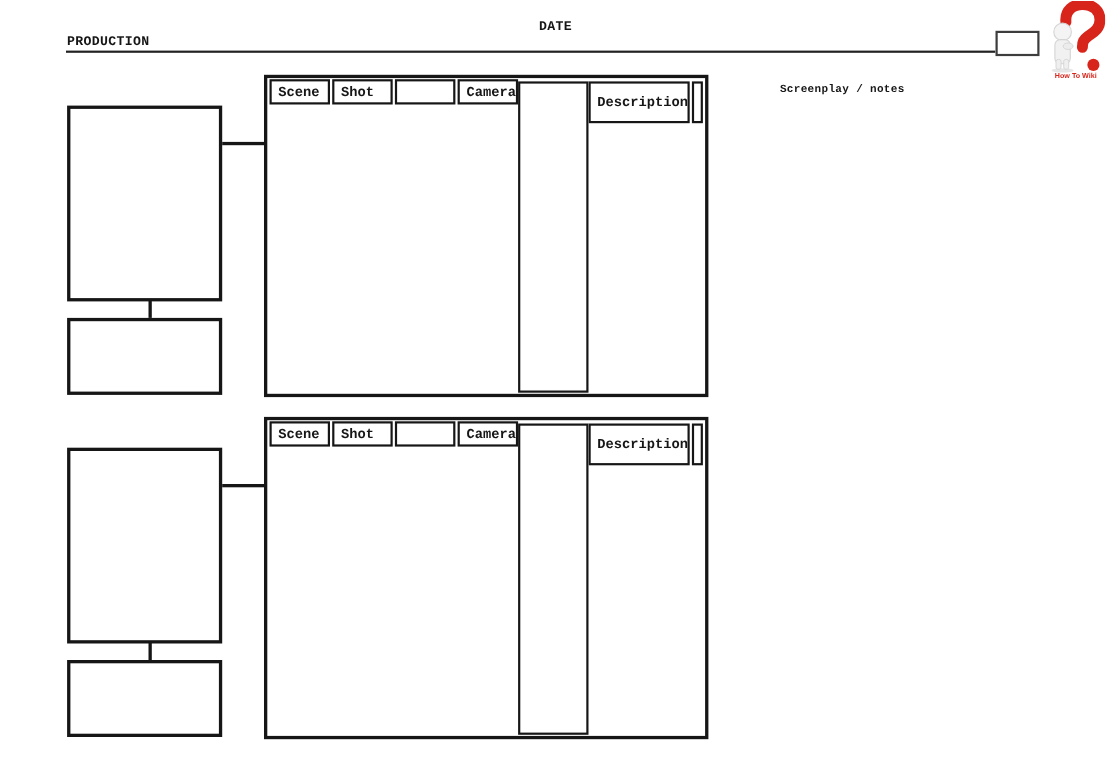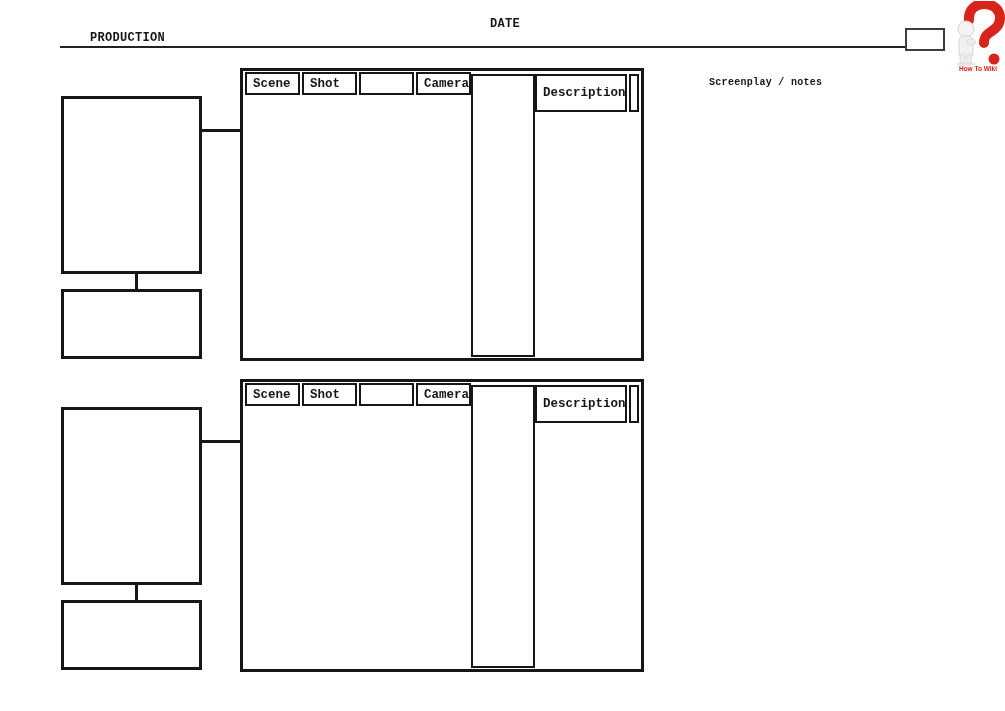--- a/index.html
+++ b/index.html
@@ -6,21 +6,21 @@
   body{
     width:1005px;height:711px;position:relative;overflow:hidden;
     font-family:"Liberation Mono","DejaVu Sans Mono",monospace;
     color:#161616;
   }
   .abs{position:absolute;}
   
   .hdr-label{
     font-weight:bold;font-size:12px;letter-spacing:.3px;white-space:pre;
   }
-  #production-label{left:61px;top:31px;margin-left:29px;}
+  #production-label{left:61px;top:31px;}
   #date-label{left:442px;top:17px;margin-left:48px;}
   #header-rule{left:60px;top:46px;width:845px;height:2px;background:#222;}
   #date-box{
     left:905px;top:28px;width:40px;height:23px;box-sizing:border-box;
     border:2px solid #3d3d3d;background:#fff;
   }
   
   #brand-logo{left:951px;top:1px;width:54px;height:73px;}
   
   #notes-heading{left:709px;top:77px;font-weight:bold;font-size:10px;white-space:pre;}

